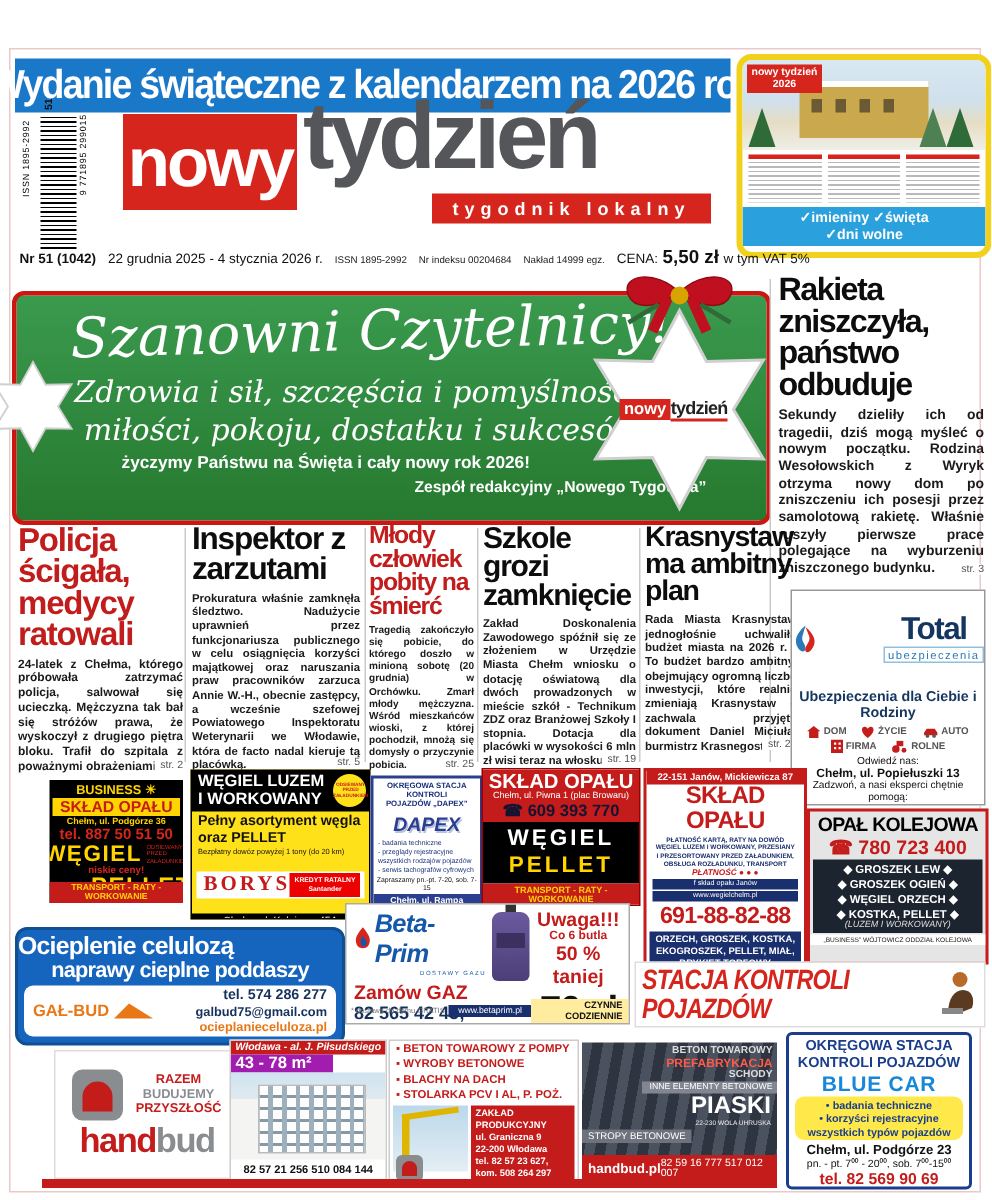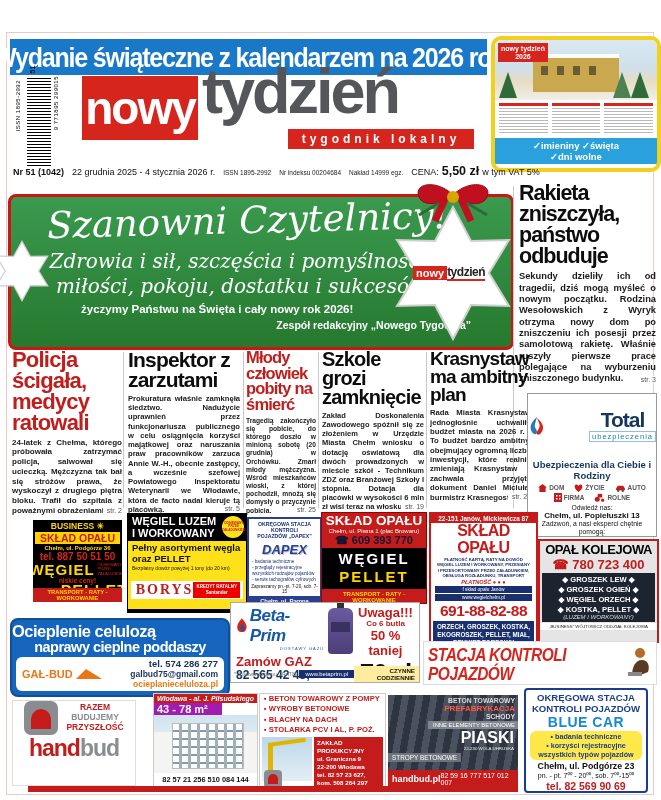--- a/index.html
+++ b/index.html
@@ -169,21 +169,21 @@
   .beta .f2{background:#1a2f6e;color:#fff;padding:1px 6px;font-size:5.8px;}
   .beta .f3{font-weight:bold;font-size:6.2px;padding:1px 4px;background:#ffec9e;flex:1;text-align:right;}
 
   .stacja{left:423px;top:641px;width:232px;height:42px;background:#fff;display:flex;align-items:center;border:1px solid #ddd;}
   .stacja .sk{color:#d6251d;font-style:italic;font-weight:bold;font-size:15.5px;line-height:1;letter-spacing:-.5px;transform:scaleY(1.2);margin-left:4px;}
   .stacja .info{margin-left:8px;line-height:1.2;font-style:italic;}
   .stacja .i1{font-weight:bold;font-size:9.5px;}
   .stacja .i2{font-size:8px;}
   .stacja .i3{color:#d6251d;font-weight:bold;font-size:8.2px;}
 
-  .hb{left:12px;top:700px;width:122px;height:84px;background:#fff;border:1px solid #ddd;display:flex;flex-direction:column;align-items:center;}
+  .hb{left:36px;top:700px;width:122px;height:84px;background:#fff;border:1px solid #ddd;display:flex;flex-direction:column;align-items:center;justify-content:center;}
   .hb-chip{width:34px;height:34px;background:#8a8d90;border-radius:7px;position:relative;}
   .hb-chip:before{content:"";position:absolute;left:7px;top:8px;width:20px;height:20px;background:#c41b1b;border-radius:10px 10px 0 0;}
   .hb .motto{line-height:1.15;font-weight:bold;font-size:8.5px;text-align:center;}
   .hb .m1,.hb .m3{color:#c41b1b;} .hb .m2{color:#8a8d90;}
   .hb .brand{font-weight:bold;font-size:23px;letter-spacing:-1px;}
   .hb .brand b{color:#c41b1b;} .hb .brand span{color:#8a8d90;}
   .hb-top{display:flex;gap:8px;align-items:center;}
 
   .wlod{left:153px;top:693px;width:103px;height:97px;border:1px solid #ccc;background:#fff;}
   .wlod .hdr{background:#c41b1b;color:#fff;font-weight:bold;font-style:italic;font-size:7px;text-align:center;padding:1px 0;}

